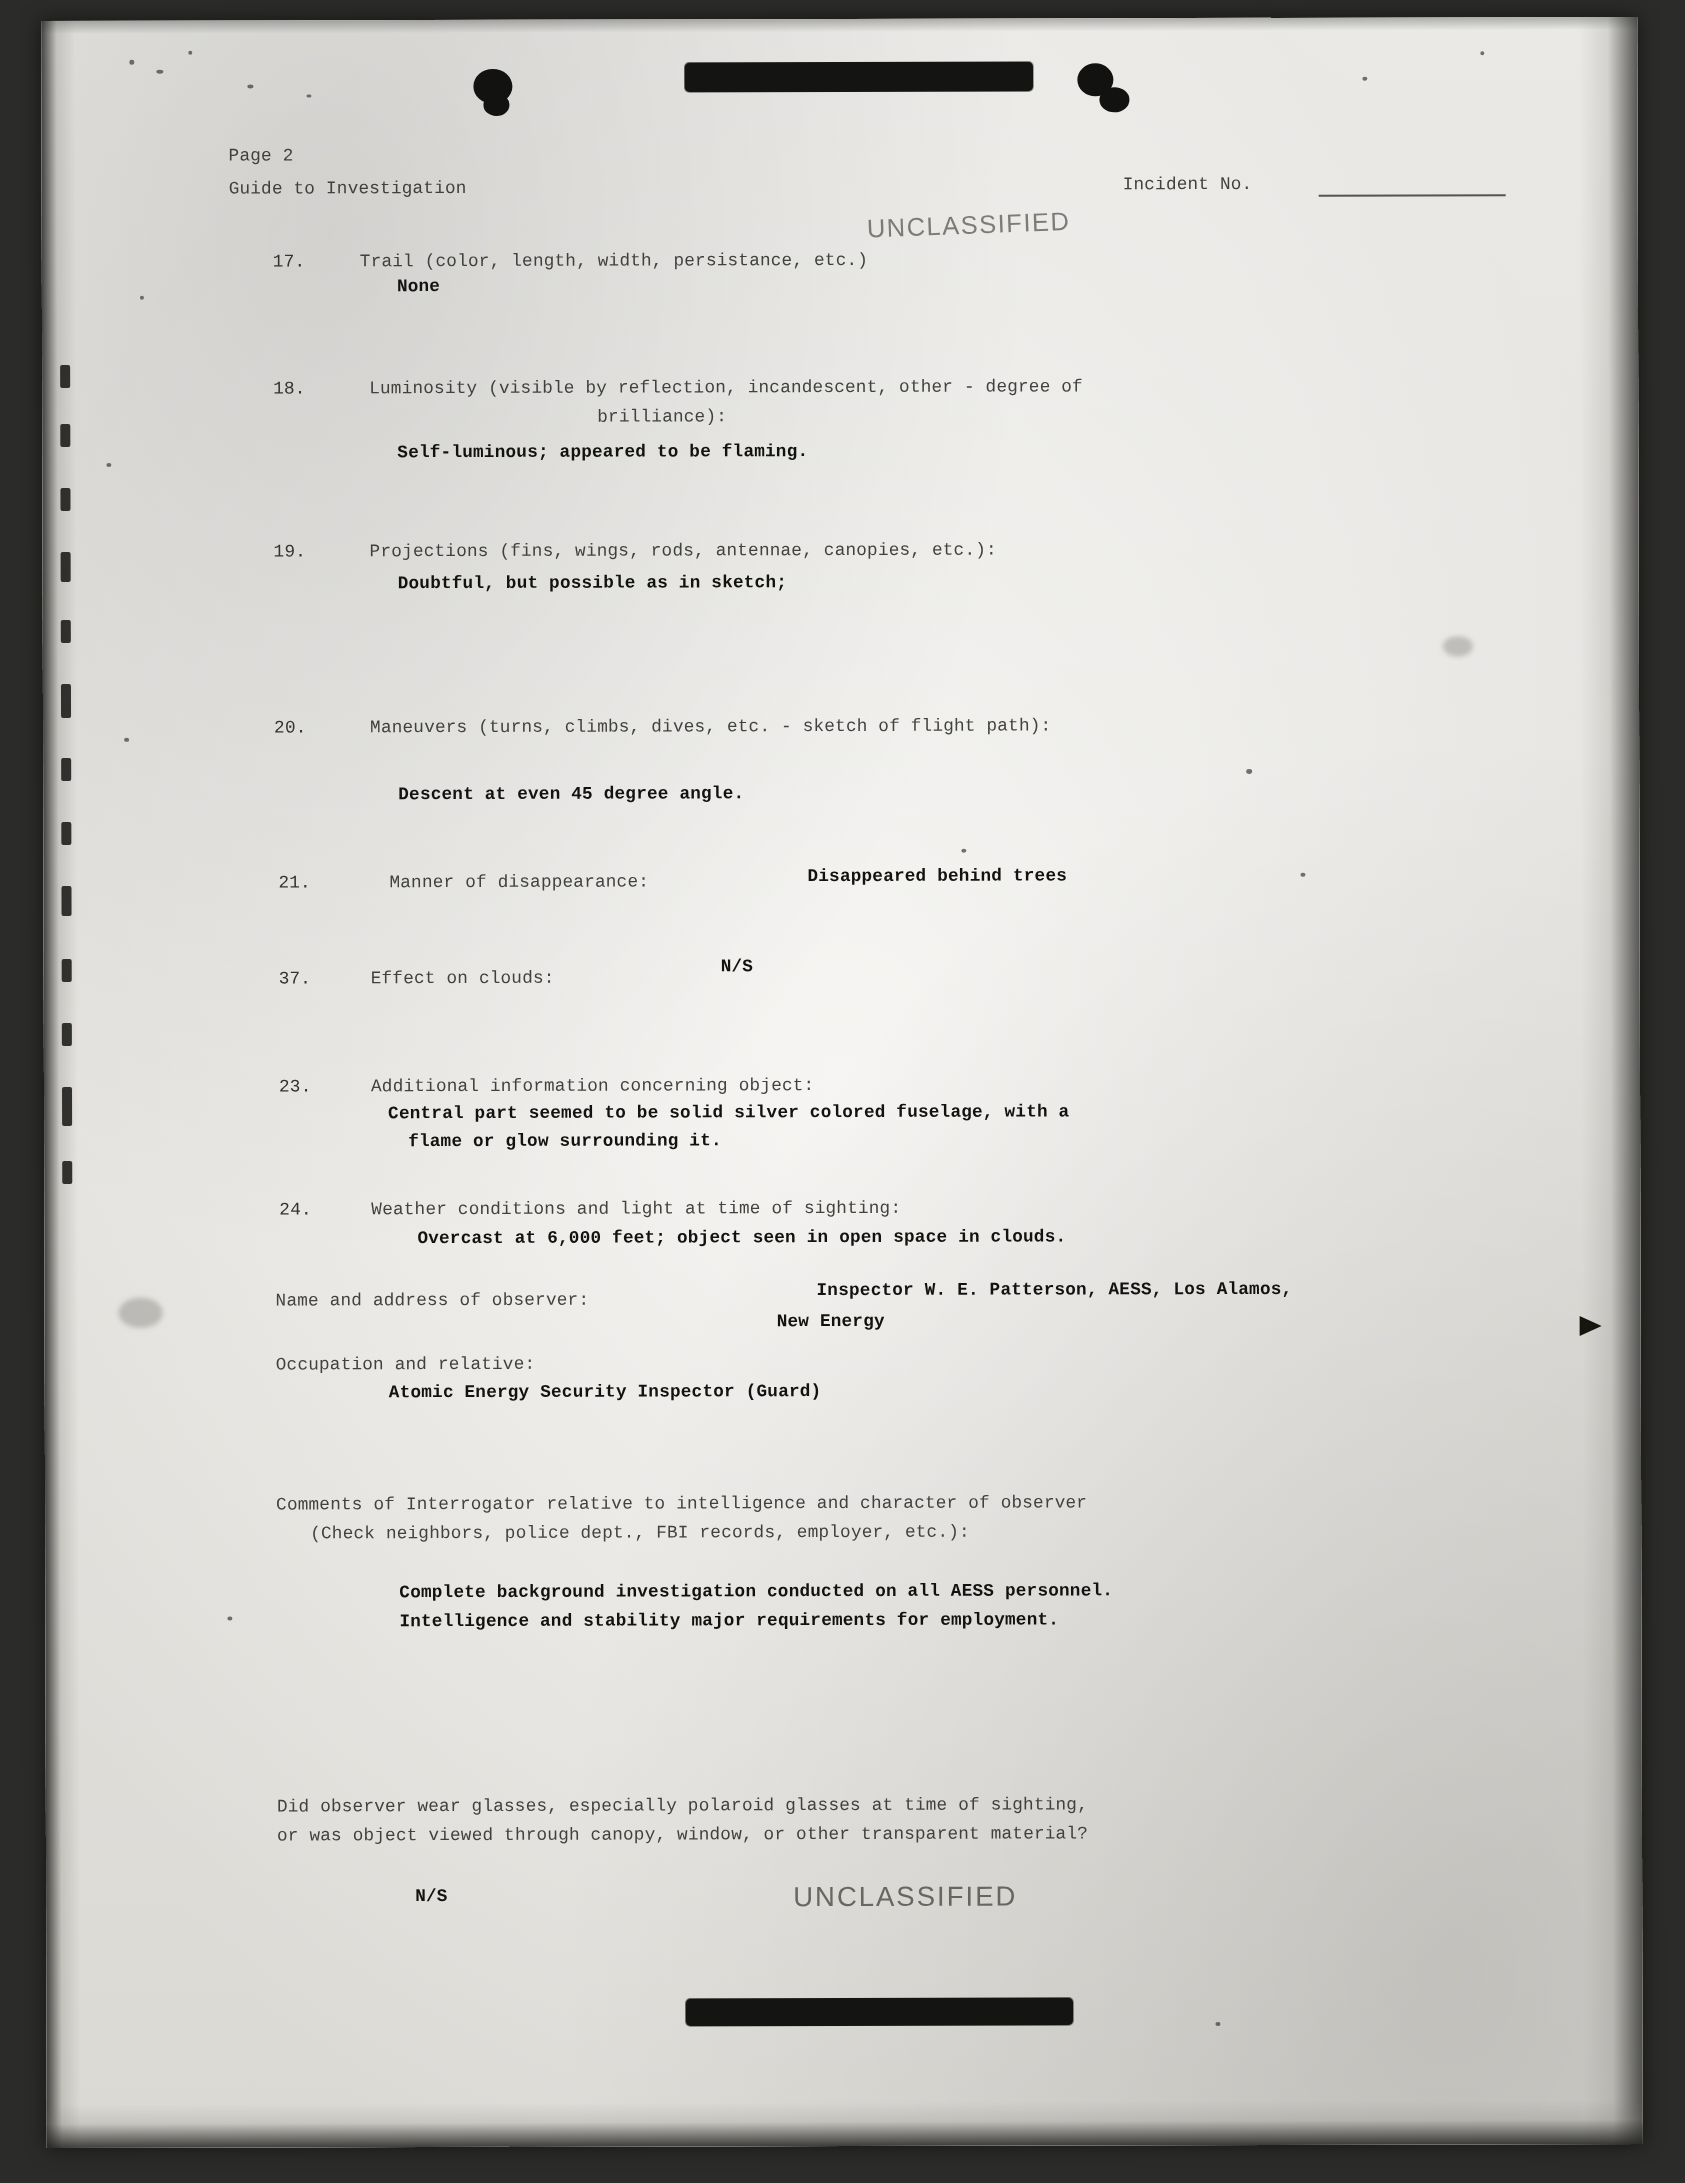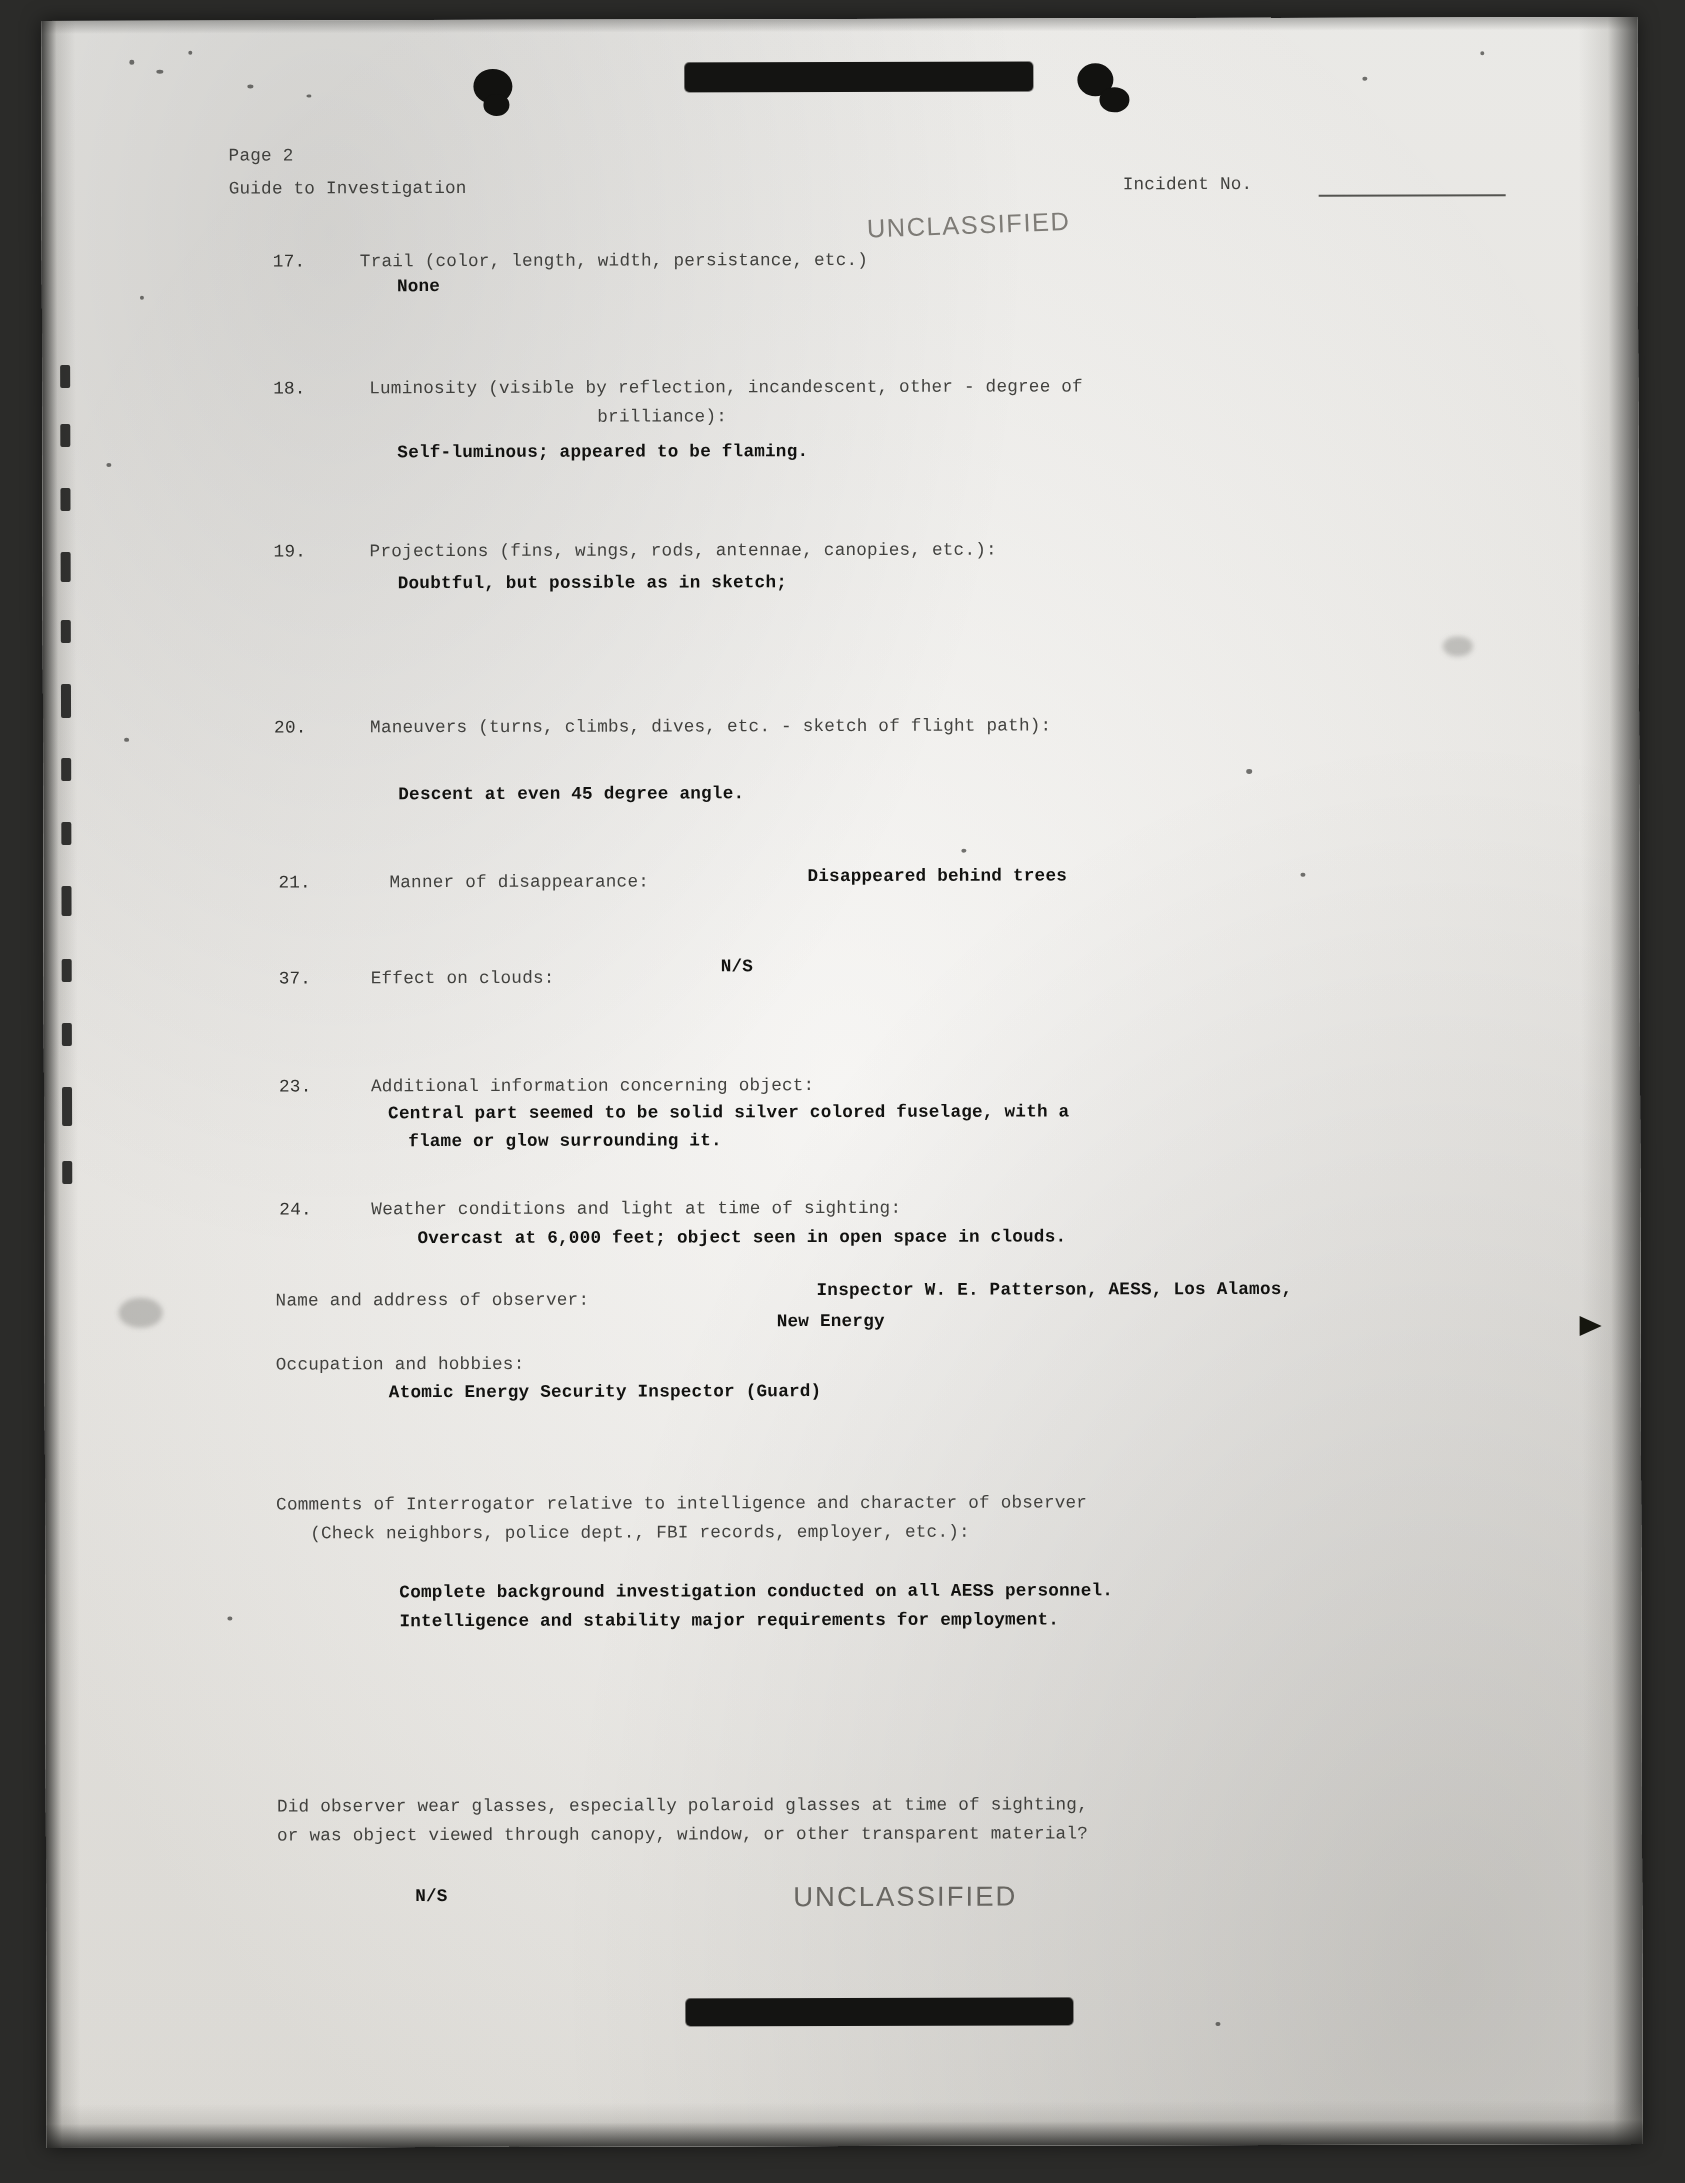--- a/index.html
+++ b/index.html
@@ -219,21 +219,21 @@
     <div class="tx bold" style="left:364px; top:1111px;">flame or glow surrounding it.</div>
 
     <div class="tx num" style="left:235px; top:1179px;">24.</div>
     <div class="tx typed" style="left:327px; top:1179px;">Weather conditions and light at time of sighting:</div>
     <div class="tx bold" style="left:373px; top:1208px;">Overcast at 6,000 feet; object seen in open space in clouds.</div>
 
     <div class="tx typed" style="left:231px; top:1270px;">Name and address of observer:</div>
     <div class="tx bold" style="left:772px; top:1261px;">Inspector W. E. Patterson, AESS, Los Alamos,</div>
     <div class="tx bold" style="left:732px; top:1292px;">New Energy</div>
 
-    <div class="tx typed" style="left:231px; top:1334px;">Occupation and hobbies:</div>
+    <div class="tx typed" style="left:231px; top:1334px;">Occupation and relative:</div>
     <div class="tx bold" style="left:344px; top:1362px;">Atomic Energy Security Inspector (Guard)</div>
 
     <div class="tx typed" style="left:231px; top:1474px;">Comments of Interrogator relative to intelligence and character of observer</div>
     <div class="tx typed" style="left:265px; top:1503px;">(Check neighbors, police dept., FBI records, employer, etc.):</div>
     <div class="tx bold" style="left:354px; top:1562px;">Complete background investigation conducted on all AESS personnel.</div>
     <div class="tx bold" style="left:354px; top:1591px;">Intelligence and stability major requirements for employment.</div>
 
     <div class="tx typed" style="left:231px; top:1776px;">Did observer wear glasses, especially polaroid glasses at time of sighting,</div>
     <div class="tx typed" style="left:231px; top:1805px;">or was object viewed through canopy, window, or other transparent material?</div>
     <div class="tx bold" style="left:369px; top:1866px;">N/S</div>

